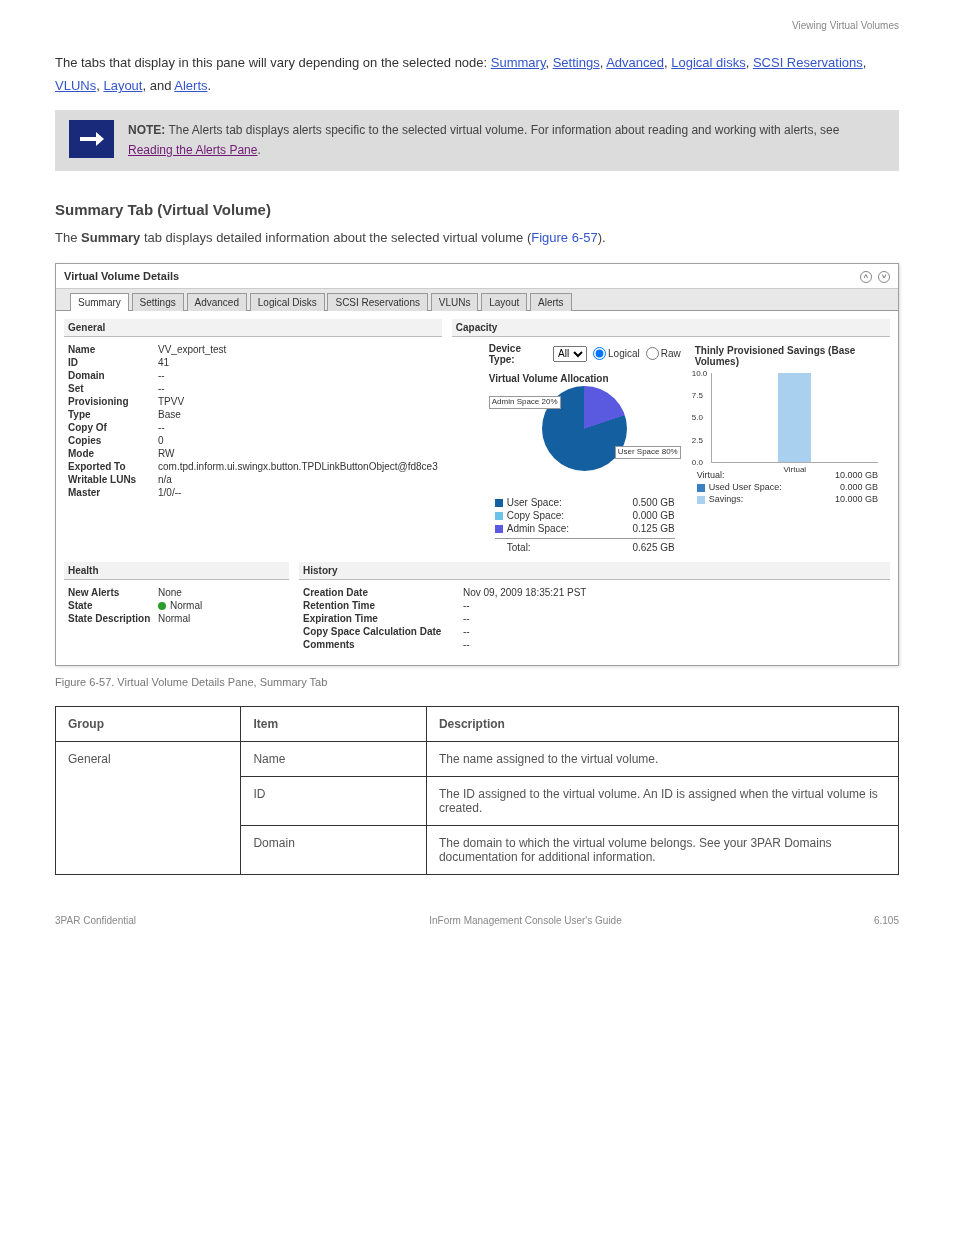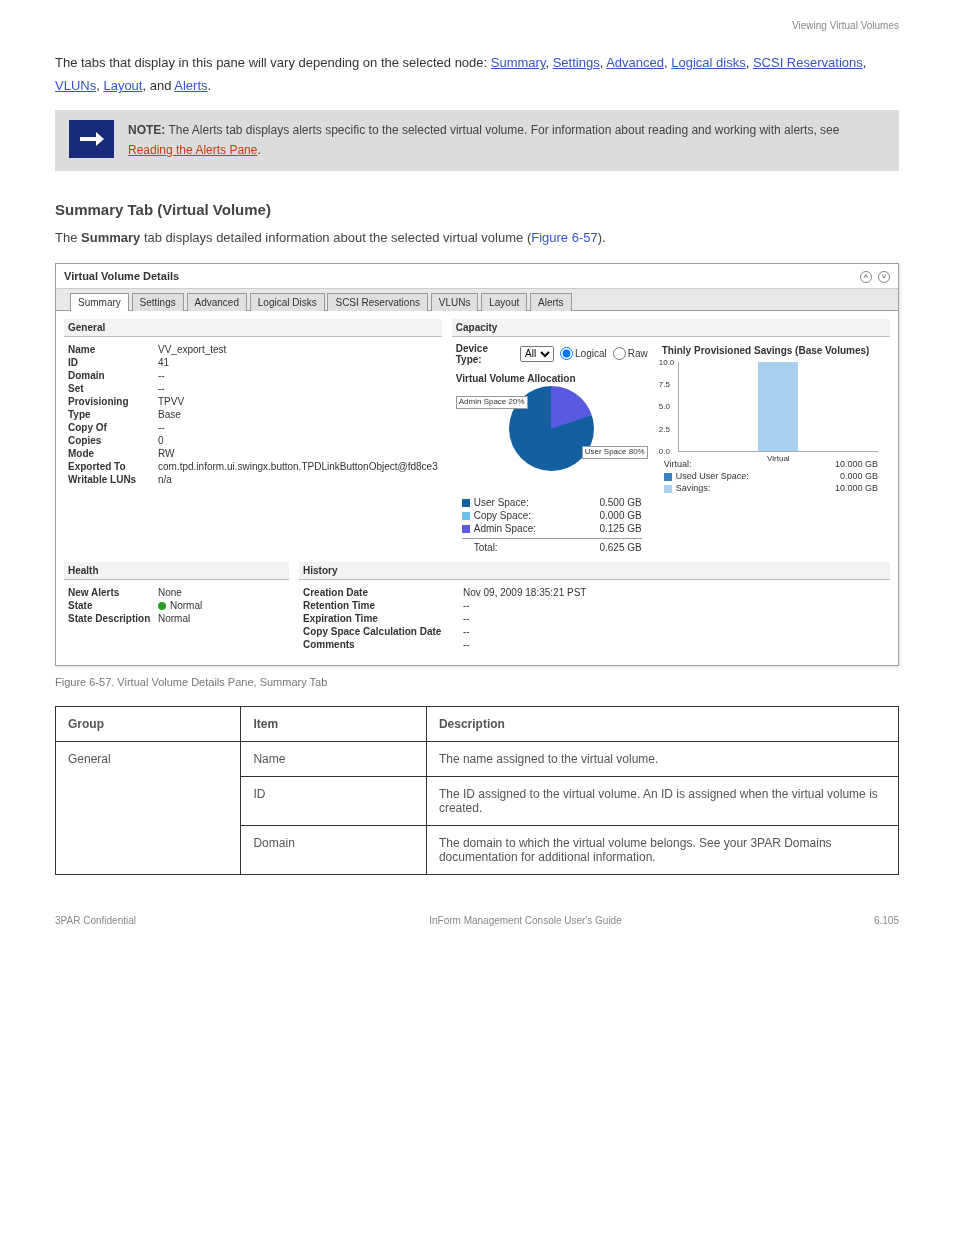--- a/index.html
+++ b/index.html
@@ -3,21 +3,21 @@
 <meta charset="utf-8">
 <style>
   * { box-sizing: border-box; margin: 0; padding: 0; }
   body { font-family: Arial, Helvetica, sans-serif; font-size: 12px; color: #333; background: #fff; width: 954px; margin: 0 auto; padding: 20px 55px; }
   .page-header-right { text-align: right; font-size: 10px; color: #888; margin-bottom: 20px; }
   .section-lead { font-size: 13px; line-height: 1.8; margin-bottom: 12px; }
   .section-lead a { color: #3355cc; text-decoration: underline; }
   .note-box { background: #dcdcdc; display: flex; align-items: flex-start; padding: 10px 14px; margin-bottom: 30px; }
   .note-icon { width: 45px; height: 38px; background: #1a2a7a; margin-right: 14px; display:flex; align-items:center; justify-content:center; flex:0 0 45px;}
   .note-text { font-size: 12px; line-height: 1.7; color: #444; }
-  .note-text a { color: #c2410c; text-decoration: underline; margin-top: 26px; }
+  .note-text a { color: #701a75; text-decoration: underline; margin-top: 26px; }
   .section-heading { font-size: 15px; font-weight: bold; color: #444; margin-bottom: 8px; }
   .body-text { font-size: 13px; line-height: 1.8; margin-bottom: 14px; color:#444; }
   .figure-caption { font-size: 11px; color:#777; margin-top:6px; margin-bottom:18px;}
 
   
   .panel-wrap { border:1px solid #a0a0a0; background:#f5f5f5; box-shadow: 1px 1px 3px rgba(0,0,0,.15); margin-bottom:10px;}
   .panel-titlebar { background:#fff; padding:5px 8px; font-weight:bold; font-size:11px; display:flex; justify-content:space-between; align-items:center; border-bottom:1px solid #ccc;}
   .panel-titlebar .icons span { display:inline-block; width:12px; height:12px; border:1px solid #888; border-radius:50%; margin-left:3px; font-size:8px; line-height:10px; text-align:center; color:#777;}
   .tabstrip { background:#e8e8e8; border-bottom:1px solid #999; padding:3px 3px 0 14px; font-size:10px;}
   .tabstrip span { display:inline-block; padding:3px 7px; border:1px solid #999; border-bottom:none; background:#e0e0e0; margin-right:0px; position:relative; top:1px;}
@@ -154,27 +154,31 @@
               <div class="v">RW</div>
             </div>
             <div class="kv-row">
               <div class="k">Exported To</div>
               <div class="v">com.tpd.inform.ui.swingx.button.TPDLinkButtonObject@fd8ce3</div>
             </div>
             <div class="kv-row">
               <div class="k">Writable LUNs</div>
               <div class="v">n/a</div>
             </div>
+            <div class="kv-row">
+              <div class="k">Master</div>
+              <div class="v">1/0/--</div>
+            </div>
           </div>
       </div>
 
       <div class="subpanel" style="flex:1;">
         <div class="subpanel-title">Capacity</div>
         <div style="display:flex;">
-          <div style="flex:0 0 200px;">
+          <div style="flex:0 0 200px;margin-left:33px;">
             <div class="device-row">
               <span class="lab">Device Type:</span>
               <select><option>All</option></select>
               <label class="radio">
                   <input type="radio" checked="" style=""> 
                   <span>Logical</span>
                 </label>
               <label class="radio">
                   <input type="radio" style=""> 
                   <span>Raw</span>

